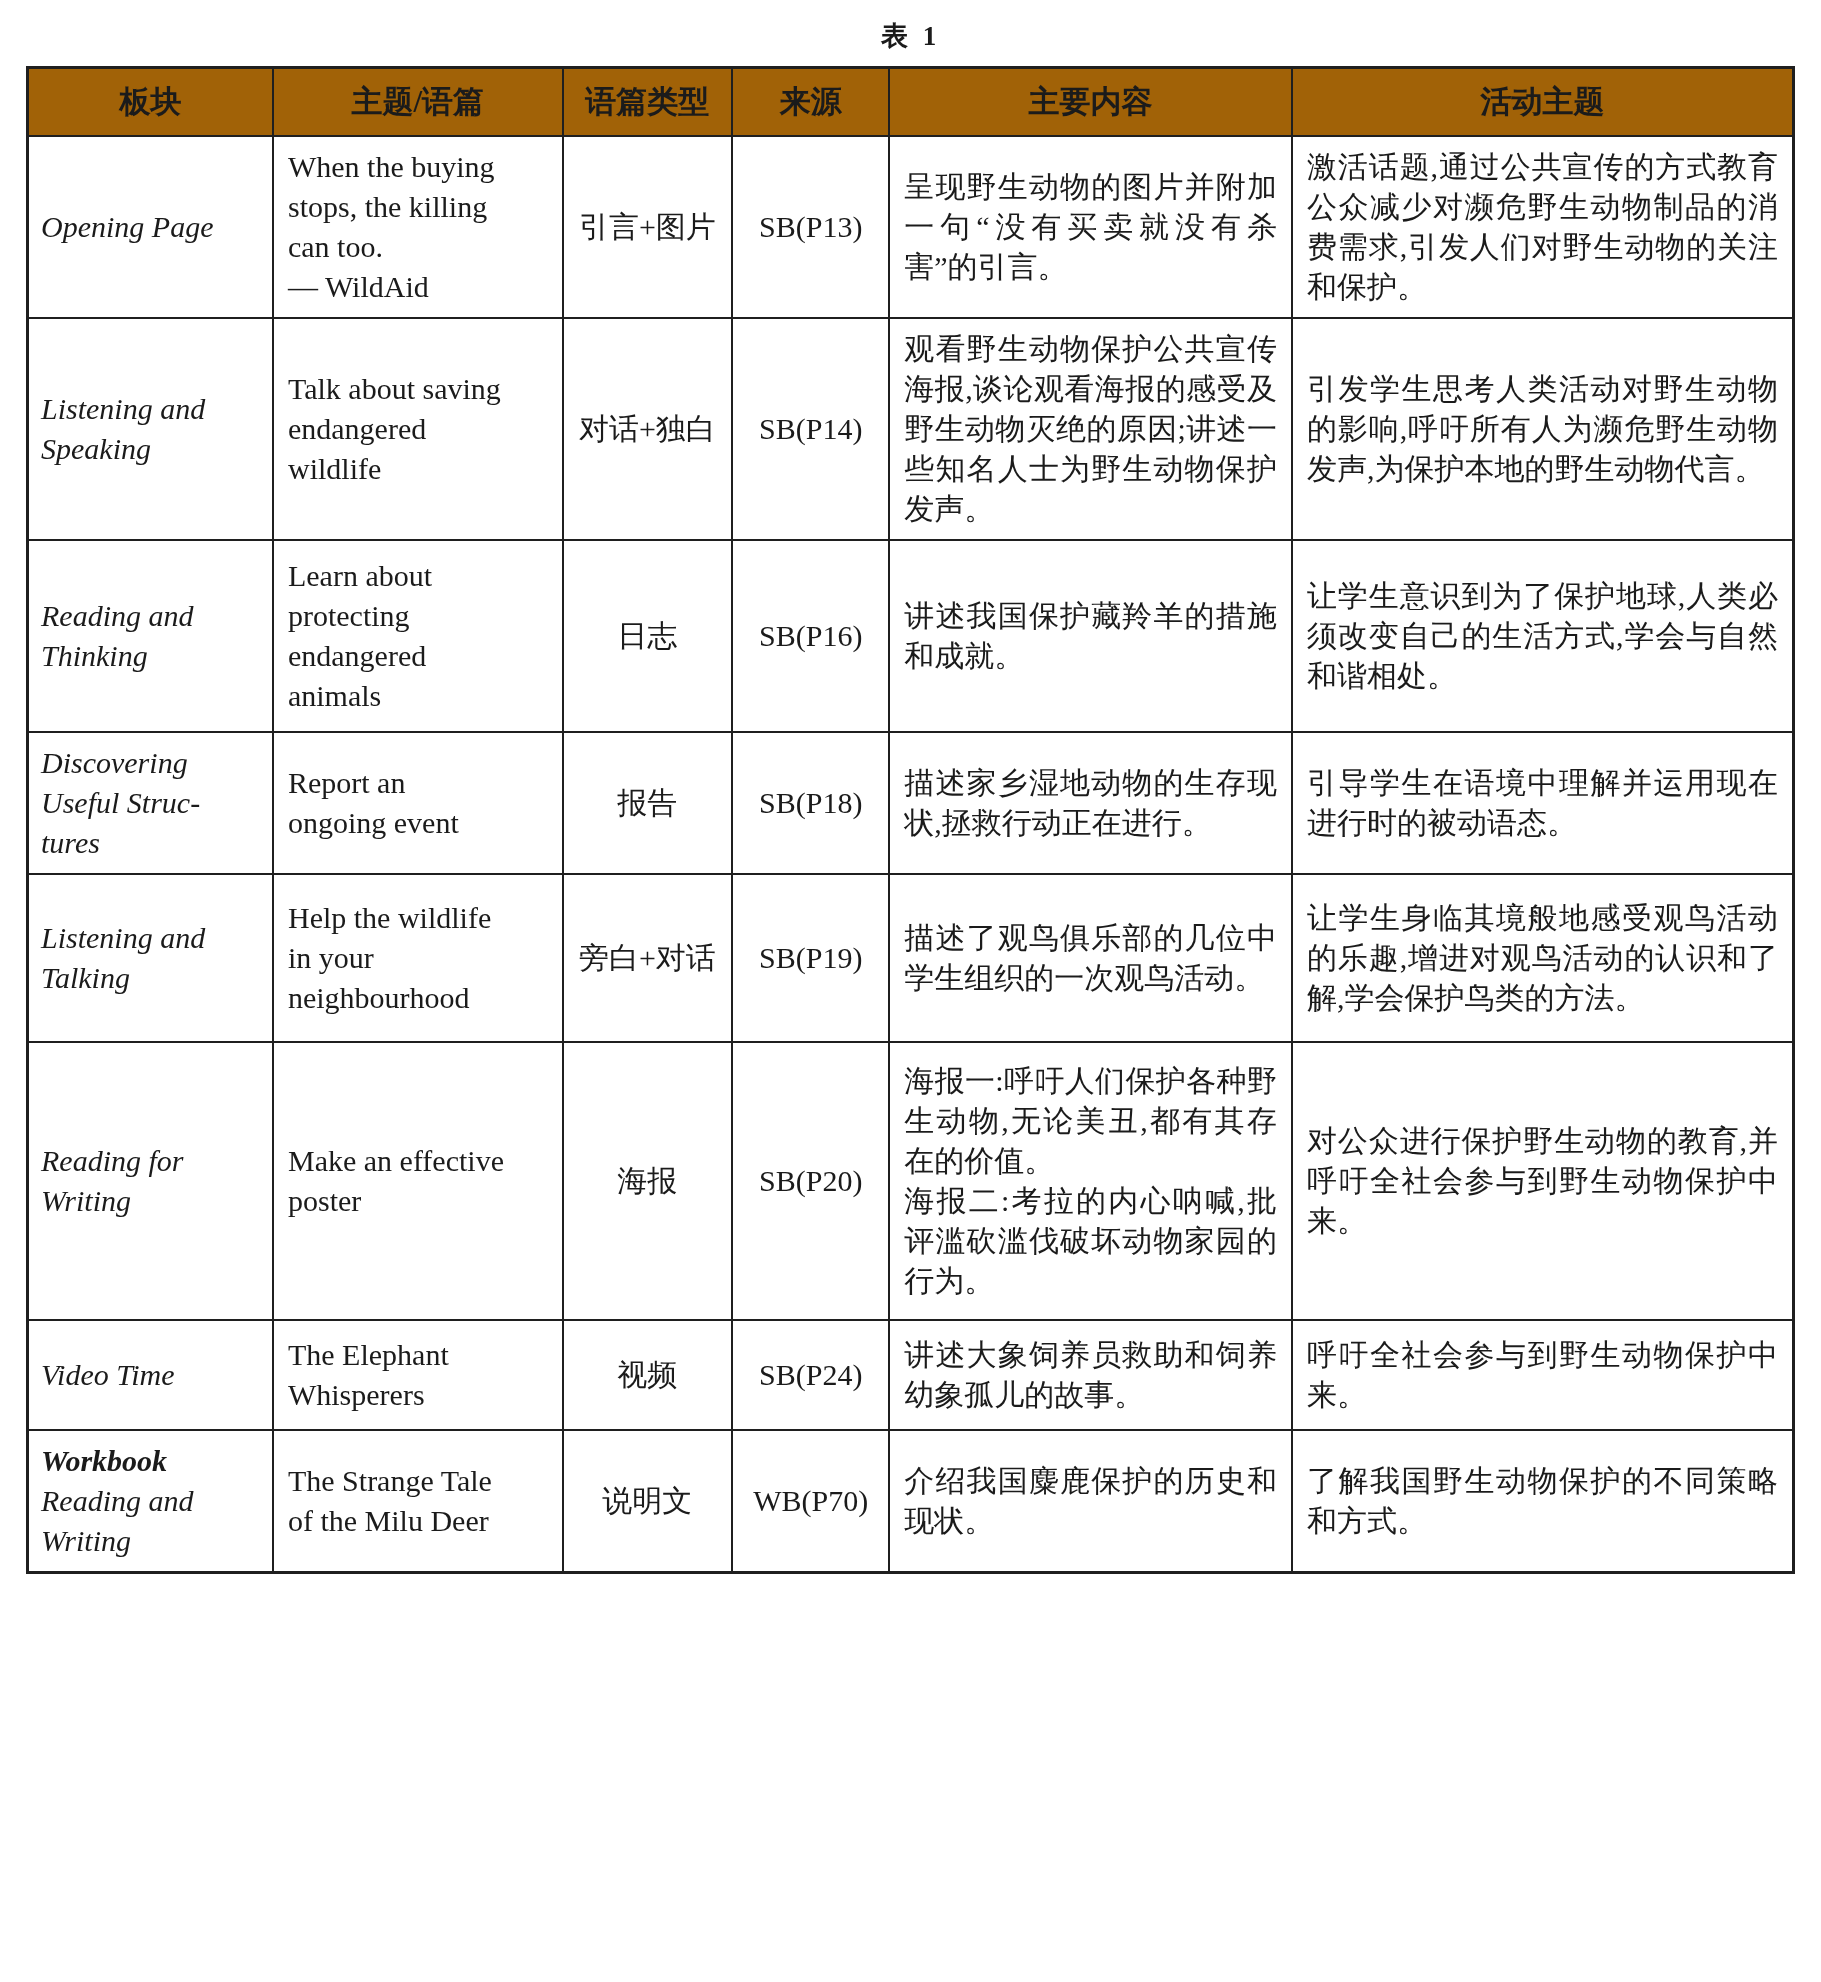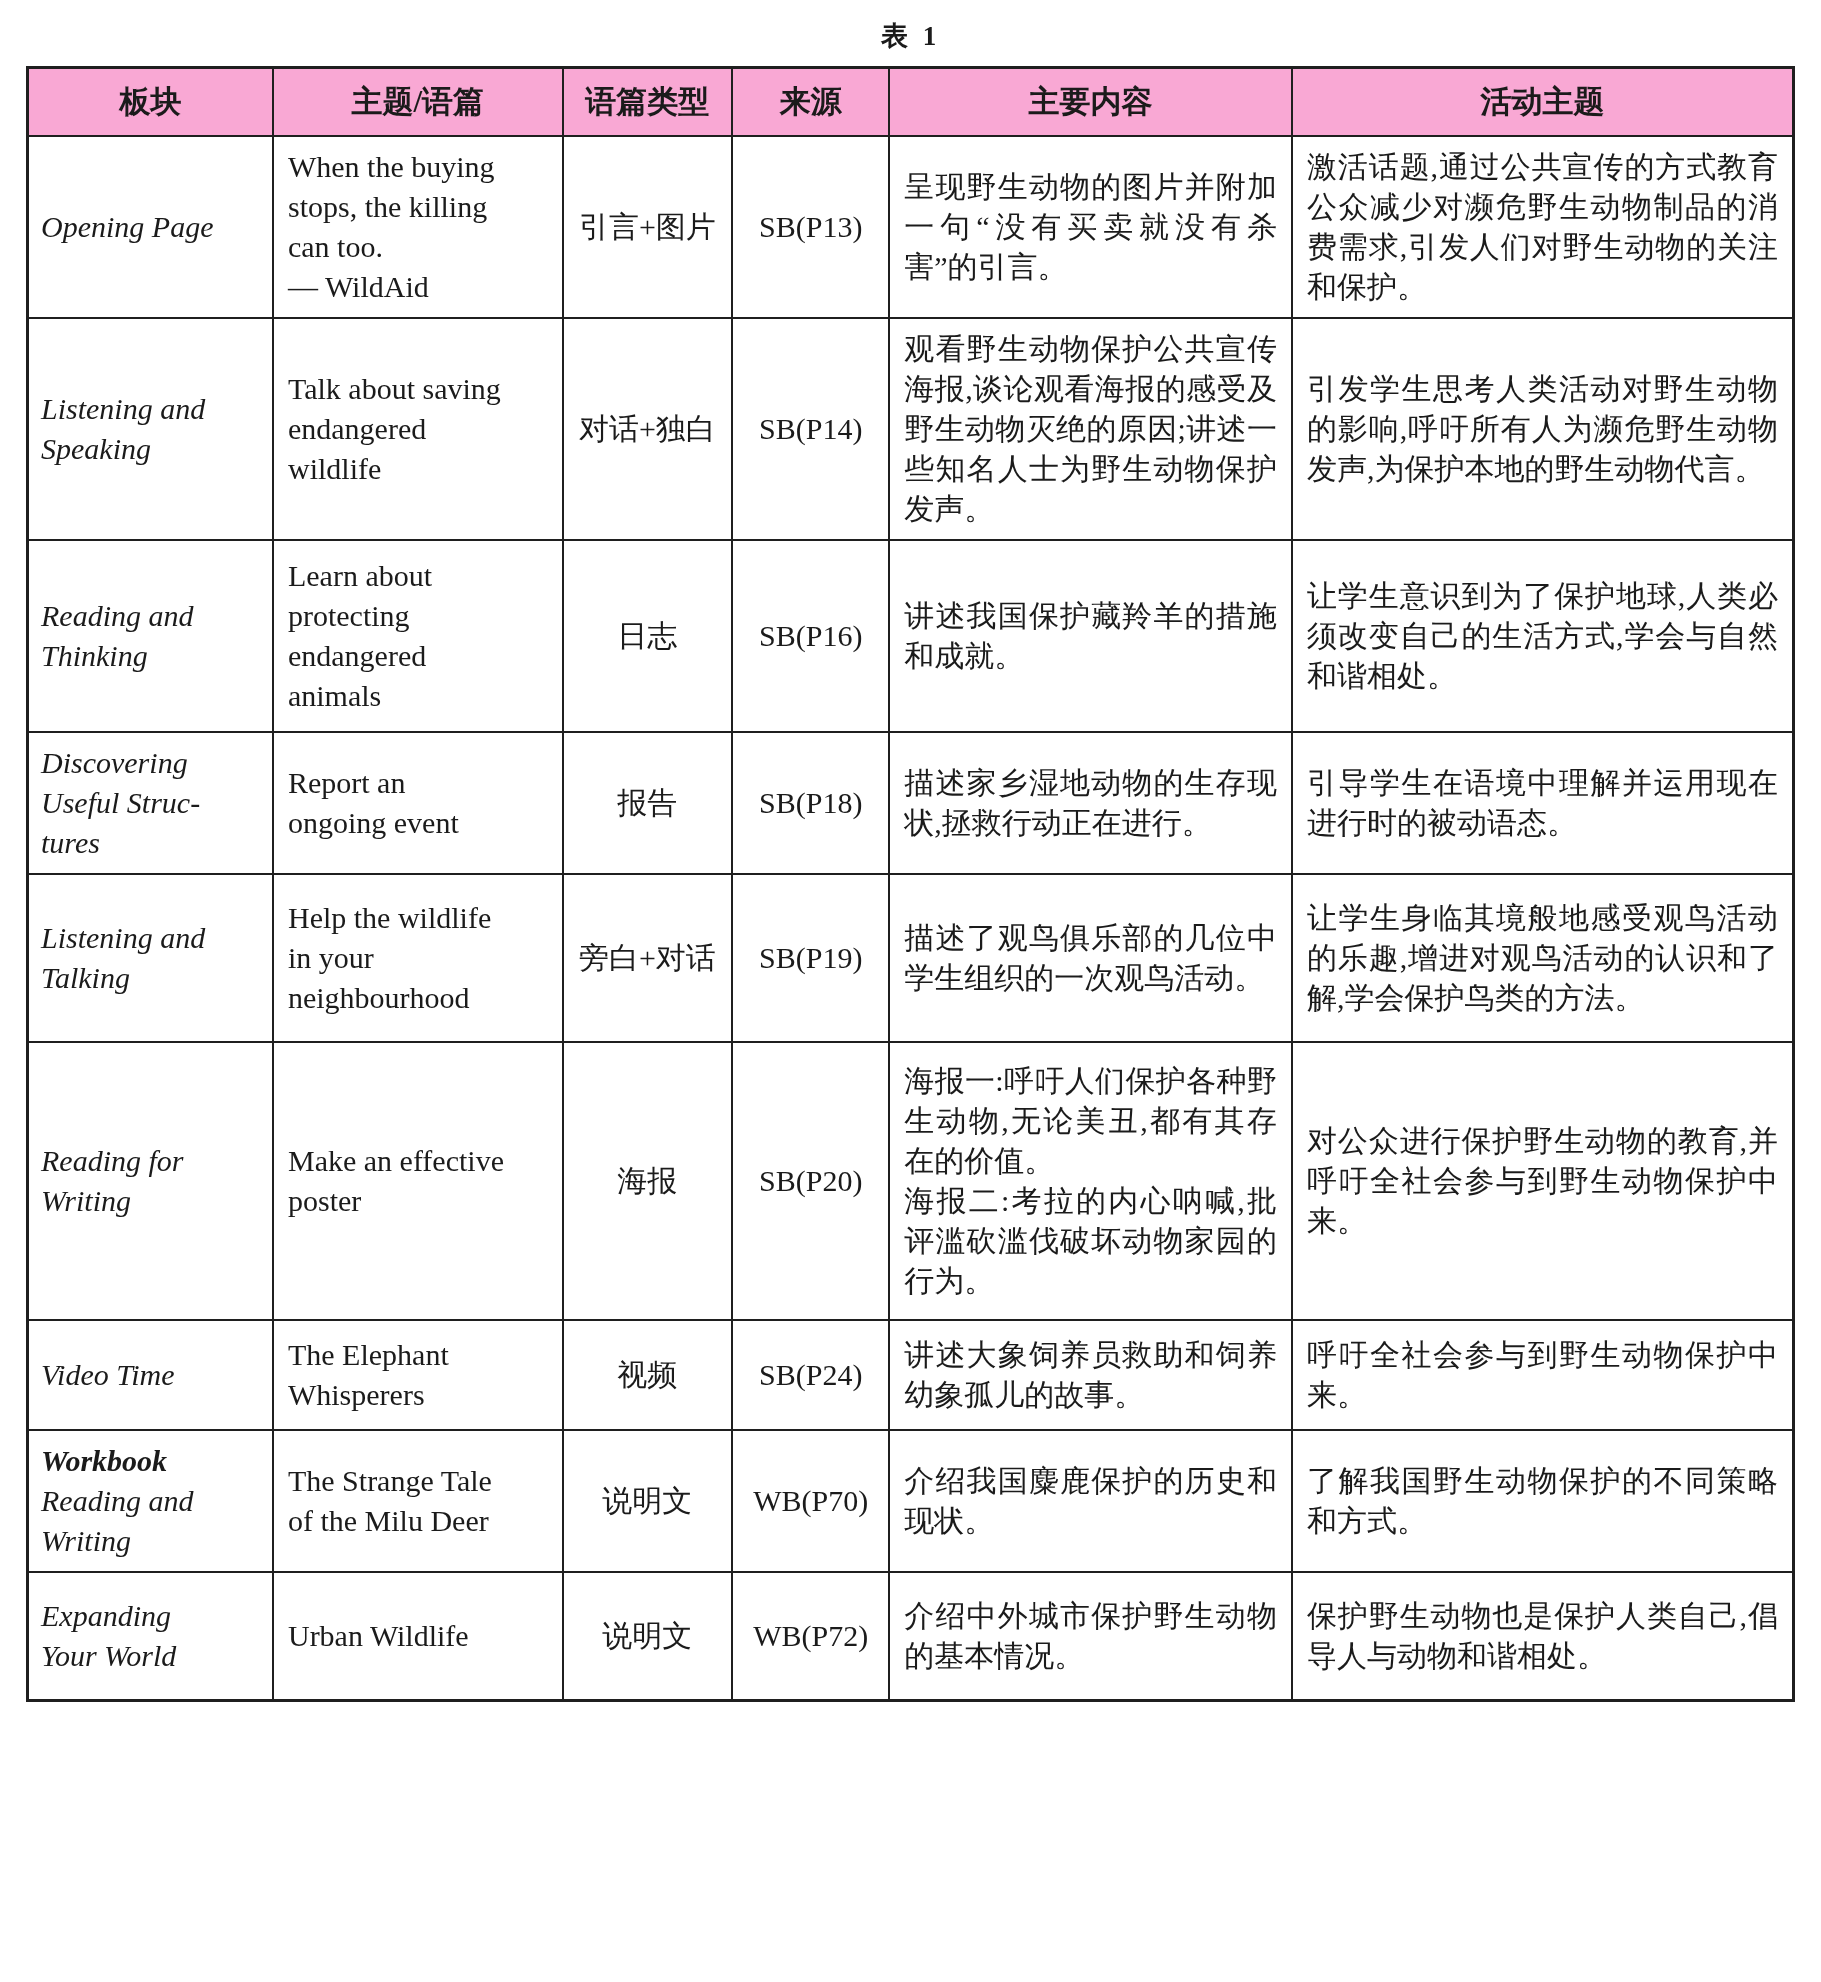--- a/index.html
+++ b/index.html
@@ -11,21 +11,21 @@
   .table-title {
     text-align:center; font-size:27px; font-weight:bold;
     letter-spacing:4px; padding:8px 0 12px 0;
   }
   table.unit-table {
     width:100%; border-collapse:collapse; table-layout:fixed;
     border:3px solid #1f1f1f;
   }
   th, td { border:2px solid #1f1f1f; box-sizing:border-box; }
   th {
-    background:#f9a8d4; font-weight:bold; font-size:31px;
+    background:#a16207; font-weight:bold; font-size:31px;
     padding:12px 4px; text-align:center;
   }
   td { font-size:30px; line-height:40px; vertical-align:middle; }
   .c-section { text-align:left; padding:10px 15px 10px 12px; white-space:pre-line;font-style:italic; }
   .c-theme   { text-align:left; padding:10px 8px 10px 14px; white-space:pre-line; }
   .c-type, .c-source { text-align:center; padding:10px 12px; }
   .c-content, .c-activity {
     text-align:justify; padding:10px 14px; white-space:pre-line;
   }
   .bold-line { display:block; font-weight:bold; }
@@ -136,25 +136,16 @@
       <tr style="height:136px;">
         <td class="c-section"><span class="bold-line">Workbook</span><span>Reading and
 Writing</span></td>
         <td class="c-theme">The Strange Tale
 of the Milu Deer</td>
         <td class="c-type">说明文</td>
         <td class="c-source">WB(P70)</td>
         <td class="c-content">介绍我国麋鹿保护的历史和现状。</td>
         <td class="c-activity">了解我国野生动物保护的不同策略和方式。</td>
       </tr>
-      <tr style="height:128px;">
-        <td class="c-section">Expanding
-Your World</td>
-        <td class="c-theme">Urban Wildlife</td>
-        <td class="c-type">说明文</td>
-        <td class="c-source">WB(P72)</td>
-        <td class="c-content">介绍中外城市保护野生动物的基本情况。</td>
-        <td class="c-activity">保护野生动物也是保护人类自己,倡导人与动物和谐相处。</td>
-      </tr>
     </tbody>
   </table>
 
 </div>
 
 </body></html>

